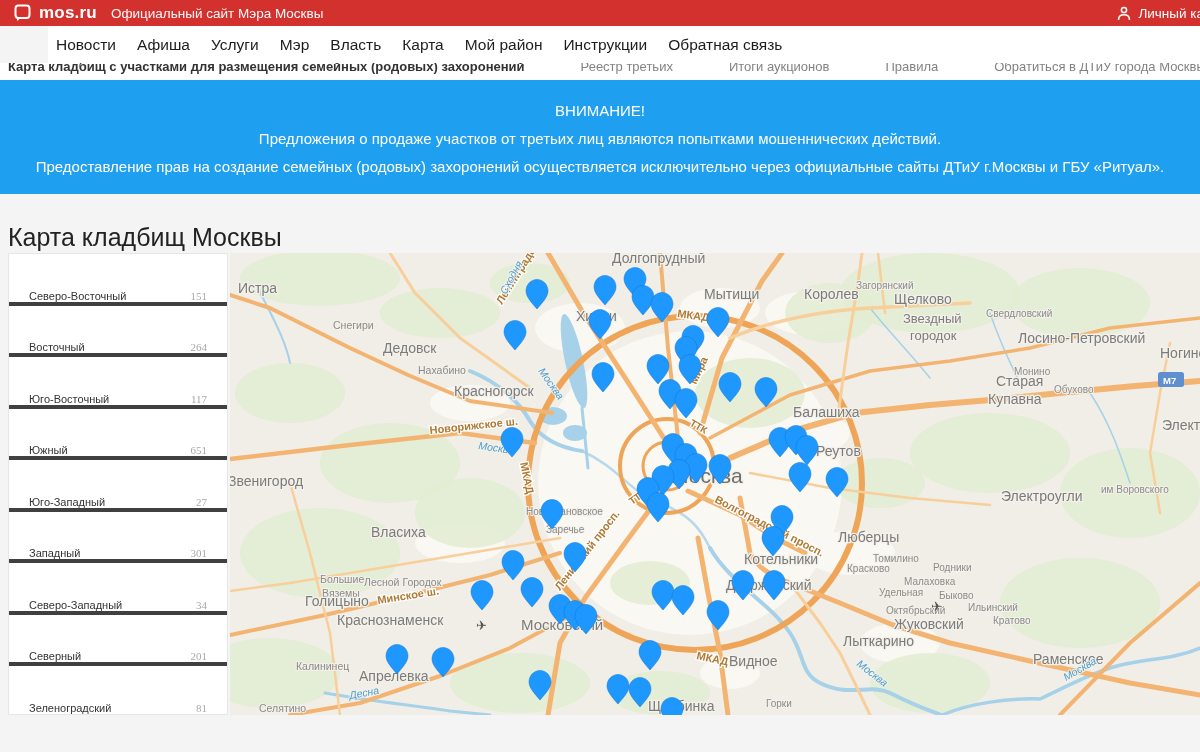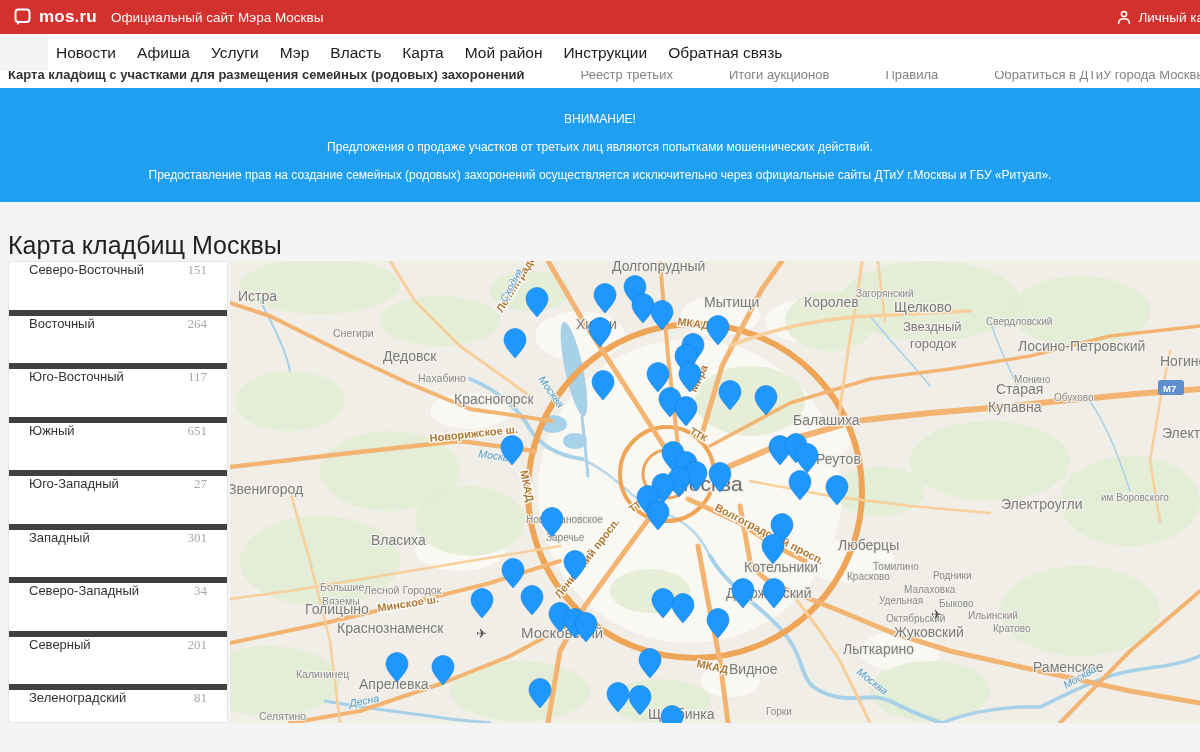--- a/index.html
+++ b/index.html
@@ -1,20 +1,20 @@
 <!DOCTYPE html>
 <html><head>
 <meta charset="utf-8">
 <style>
   html,body{margin:0;padding:0;}
   body{width:1200px;height:752px;overflow:hidden;background:#f4f4f4;
        font-family:"Liberation Sans",sans-serif;position:relative;}
 
   
-  .topbar{height:34px;background:#d2312e;color:#fff;display:flex;align-items:center;
+  .topbar{height:26px;background:#d2312e;color:#fff;display:flex;align-items:center;
           padding:0 0 0 14px;overflow:hidden;}
   .brand{display:flex;align-items:center;gap:8px;cursor:pointer;}
   .brand-name{font-weight:bold;font-size:17px;letter-spacing:.2px;}
   .tagline{font-size:13.5px;margin-left:14px;opacity:.97;}
   .account{margin-left:auto;display:flex;align-items:center;gap:7px;font-size:13.5px;
            white-space:nowrap;margin-right:-40px;cursor:pointer;}
 
   
   .nav{height:37px;background:#fff;display:flex;align-items:center;gap:21px;
        padding:0 8px;font-size:15.5px;color:#1d1d1d;margin-left:48px;}
@@ -22,31 +22,31 @@
 
   
   .subnav{height:17px;background:#fff;overflow:hidden;}
   .subnav-inner{display:flex;gap:56px;padding:0 8px;font-size:13px;margin-top:-4px;
                 white-space:nowrap;align-items:baseline;}
   .subnav-active{font-weight:bold;color:#333;}
   .subnav-item{color:#838383;}
 
   
   .notice{height:114px;background:#1f9ff0;color:#fff;text-align:center;
-          font-size:12px;line-height:28px;padding-top:17px;box-sizing:border-box;}
+          font-size:15px;line-height:28px;padding-top:17px;box-sizing:border-box;}
 
   
   .page-title{font-size:25px;color:#222;padding:29px 8px 0;height:59px;box-sizing:border-box;}
 
   
   .content{display:flex;gap:2px;padding-left:8px;height:462px;}
   .sidebar{width:220px;background:#fff;border:1px solid #e6e6e6;box-sizing:border-box;
            overflow:hidden;flex:none;}
-  .row{height:47.5px;border-bottom:6px solid #404040;display:flex;align-items:flex-start;
-       padding:0 20px;font-size:13px;color:#333;cursor:pointer;background:#fff;}
+  .row{height:47.5px;border-bottom:4px solid #404040;display:flex;align-items:flex-end;
+       padding:0 20px;font-size:11px;color:#333;cursor:pointer;background:#fff;}
   .d-count{margin-left:auto;color:#a8a8a8;font-family:Liberation Serif, serif;}
   .mapbox{flex:1;position:relative;background:#f1eee7;overflow:hidden;}
   .mapbox svg{position:absolute;left:0;top:0;}
 
   
   .urban{fill:#faf8f3;opacity:.95;}
   .green{fill:#e2ecd1;opacity:.85;}
   .water-f{fill:#a6d1e8;}
   .water-s{fill:none;stroke:#a6d1e8;stroke-linecap:round;}
   .rd{fill:none;stroke:#f3b472;stroke-linecap:round;stroke-linejoin:round;}

